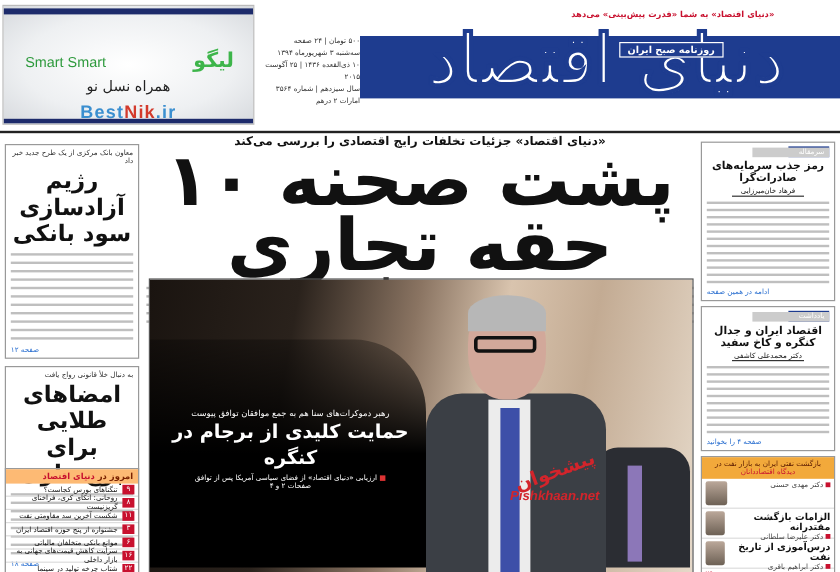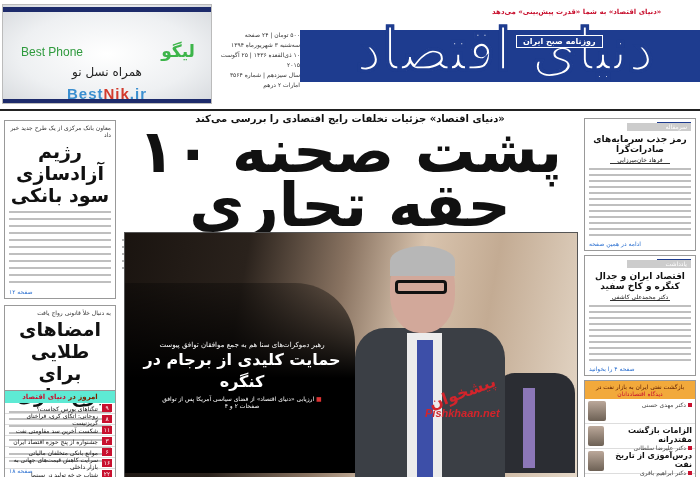--- a/index.html
+++ b/index.html
@@ -15,35 +15,35 @@
     .ad-fa-brand { position: absolute; right: 16px; top: 36px; font-size: 17px; font-weight: bold; color: #3db54a; direction: rtl; }
     .ad-tag { position: absolute; left: 0; width: 100%; top: 60px; text-align: center; font-size: 12px; color: #222; direction: rtl; }
     .ad-url { position: absolute; left: 0; width: 100%; top: 80px; text-align: center; font-family: "Liberation Sans", sans-serif; font-weight: bold; font-size: 15px; letter-spacing: 1px; }
     .ad-url .a { color: #3b8fd0; } .ad-url .b { color: #d33a2c; } .ad-url .c { color: #3b8fd0; }
 
     
     .info { position: absolute; left: 218px; top: 30px; width: 82px; font-size: 6px; line-height: 10px; color: #333; text-align: right; }
     .masthead { position: absolute; left: 300px; top: 30px; width: 400px; height: 52px; background: #1e3c8f; }
     .mast-title { position: absolute; left: 310px; top: 10px; width: 390px; text-align: center; font-family: "DejaVu Serif", serif; font-weight: bold; font-size: 58px; color: #fff; -webkit-text-stroke: 1.5px #1e3c8f; text-shadow: 0 0 1px #1e3c8f; line-height: 80px; }
     .mast-tag { position: absolute; left: 505px; top: 35px; padding: 1px 6px; border: 1px solid #fff; background: #1e3c8f; color: #fff; font-size: 8px; font-weight: bold; margin-left: 11px; }
-    .mast-slogan { position: absolute; left: 492px; top: 8px; font-size: 7px; color: #c8102e; font-weight: bold; }
+    .mast-slogan { position: absolute; left: 476px; top: 8px; font-size: 7px; color: #c8102e; font-weight: bold; }
 
     .hr-top { position: absolute; left: 0; top: 109px; width: 700px; height: 2px; background: #222; }
 
     
     .lcol { position: absolute; left: 4px; top: 120px; width: 112px; }
     .lcard { border: 1px solid #999; padding: 3px 4px; margin-bottom: 6px; background: #fff; }
     .kicker { font-size: 6px; color: #333; text-align: right; margin-bottom: 2px; }
     .lhead { font-size: 19px; font-weight: bold; line-height: 22px; text-align: center; letter-spacing: -1px; }
     .body-lines { margin-top: 4px; }
     .body-lines span { display: block; height: 2px; margin: 5px 0; background: #bfbfbf; }
     .page-ref { font-size: 6px; color: #2a6fd0; text-align: left; }
 
     .box-list { position: absolute; left: 4px; top: 390px; width: 112px; border: 1px solid #999; }
-    .box-list .title { background: #5eead4; font-size: 7px; padding: 2px 4px; text-align: center; font-weight: bold; color: #7a2200; }
+    .box-list .title { background: #fdba74; font-size: 7px; padding: 2px 4px; font-weight: bold; color: #7a2200; }
     .box-list .title .red { color: #c8102e; }
     .box-list .item { display: flex; align-items: center; justify-content: flex-start; font-size: 6px; padding: 1px 3px; border-bottom: 1px solid #ddd; height: 11px; }
     .box-list .num { display: inline-block; min-width: 10px; height: 8px; background: #c8102e; color: #fff; font-size: 6px; text-align: center; line-height: 8px; margin-left: 4px; }
 
     
     .center { position: absolute; left: 122px; top: 113px; width: 456px; }
     .subkicker { text-align: center; font-size: 10px; font-weight: bold; color: #111; }
     .headline { text-align: center; font-size: 60px; font-weight: bold; line-height: 54px; letter-spacing: -2px; font-family: "DejaVu Sans", sans-serif; }
     .cols { display: flex; gap: 8px; margin-top: 2px; height: 40px; }
     .cols .c { flex: 1; }
@@ -87,21 +87,21 @@
     .rbox .entry .a { font-size: 6px; color: #444; }
     .rbox .entry .a .sq { display: inline-block; width: 4px; height: 4px; background: #c8102e; margin-left: 2px; }
     .rbox .entry .face { width: 18px; height: 20px; background: linear-gradient(#bba89a, #6d6155); border-radius: 2px; }
     .rbox .pref { font-size: 6px; color: #c8102e; text-align: left; padding: 1px 3px; }
   </style>
 </head>
 <body>
 
 <div class="ad">
   <div class="ad-topbar"></div>
-  <div class="ad-sub">Best Phone</div>
+  <div class="ad-sub">Smart Smart</div>
   <div class="ad-fa-brand">لیگو</div>
   <div class="ad-tag">همراه نسل نو</div>
   <div class="ad-url"><span class="a">Best</span><span class="b">Nik</span><span class="c">.ir</span></div>
   <div class="ad-botbar"></div>
 </div>
 
 <div class="info">
   <div>۵۰۰ تومان | ۲۴ صفحه</div>
   <div>سه‌شنبه ۳ شهریورماه ۱۳۹۴</div>
   <div>۱۰ ذی‌القعده ۱۴۳۶ | ۲۵ آگوست ۲۰۱۵</div>

